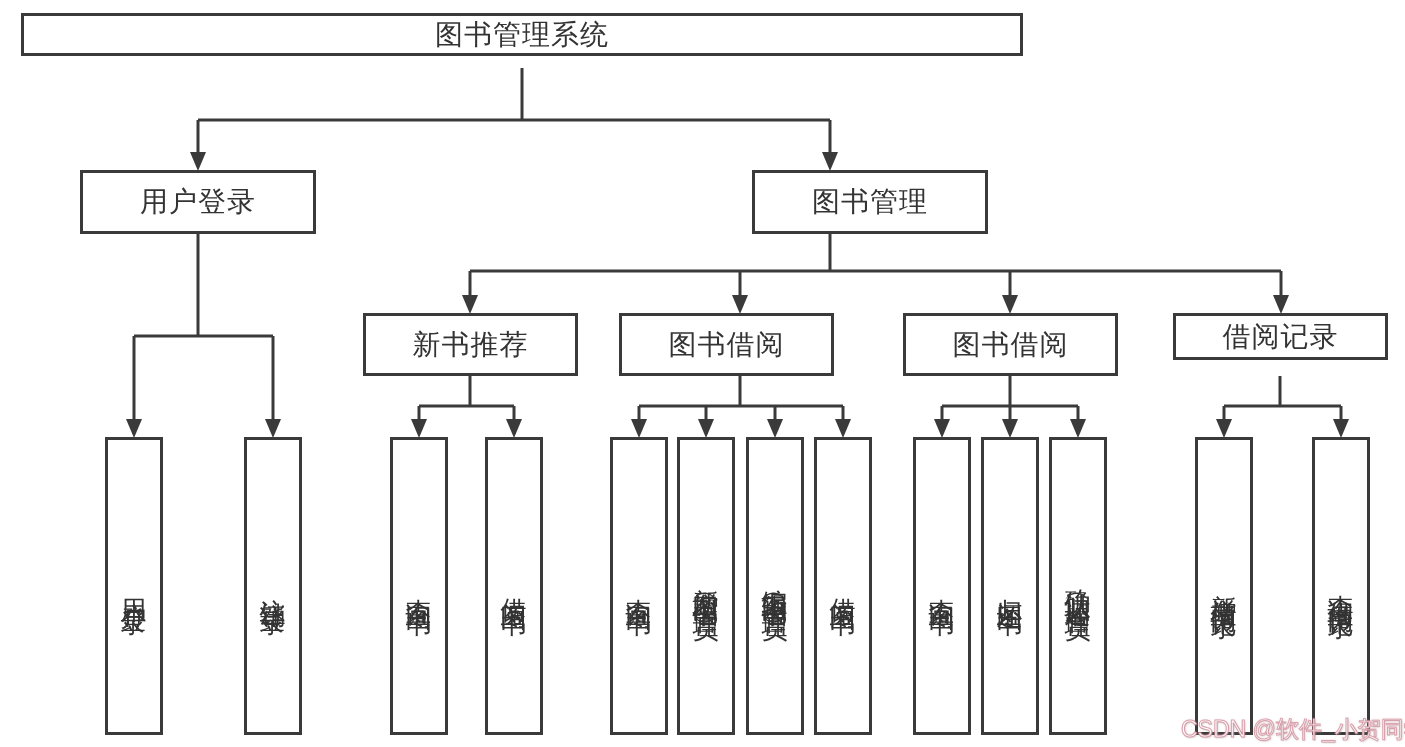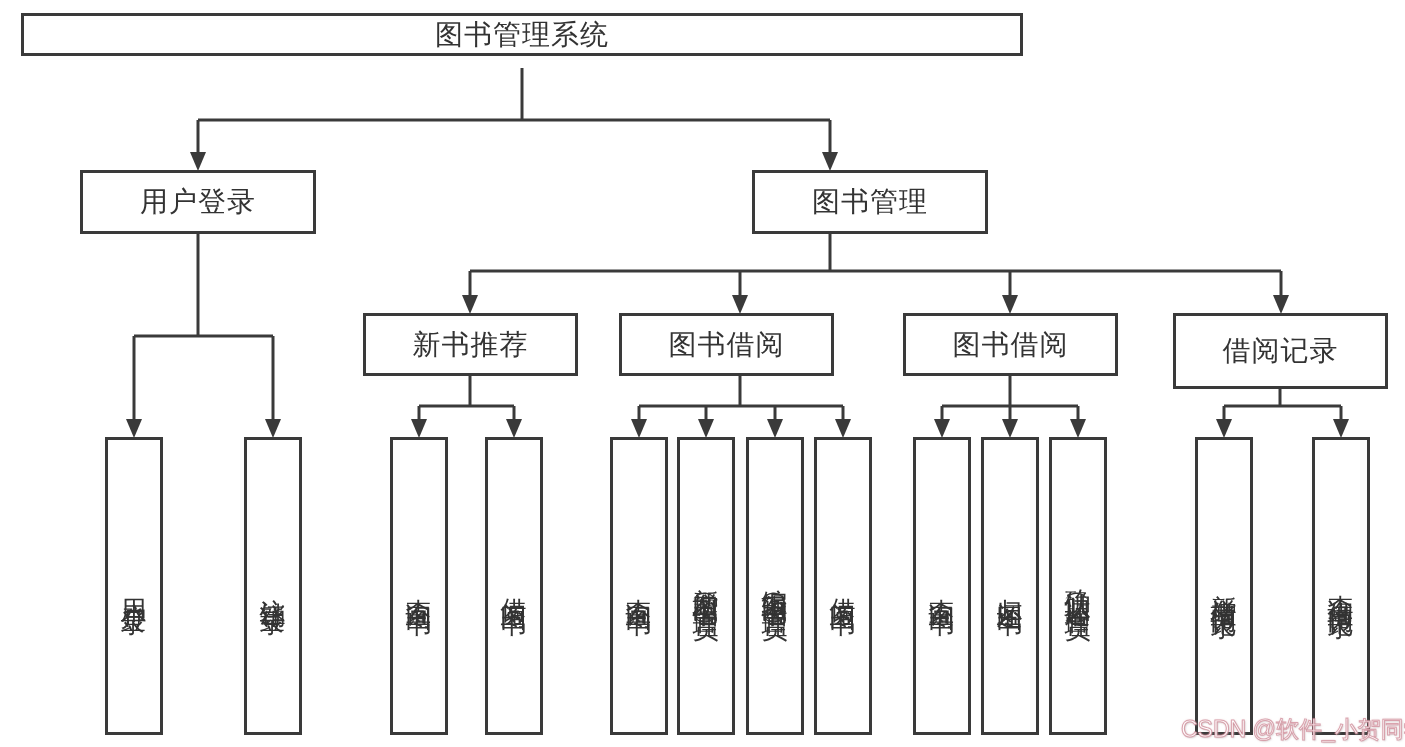--- a/index.html
+++ b/index.html
@@ -119,21 +119,21 @@
   </svg>
 
   <div class="node hbox" style="left:21px; top:13px; width:1002px; height:43px;">图书管理系统</div>
 
   <div class="node hbox" style="left:80px; top:170px; width:236px; height:64px;">用户登录</div>
   <div class="node hbox" style="left:752px; top:170px; width:236px; height:64px;">图书管理</div>
 
   <div class="node hbox" style="left:363px; top:313px; width:215px; height:63px;">新书推荐</div>
   <div class="node hbox" style="left:619px; top:313px; width:215px; height:63px;">图书借阅</div>
   <div class="node hbox" style="left:903px; top:313px; width:215px; height:63px;">图书借阅</div>
-  <div class="node hbox" style="left:1173px; top:313px; width:215px; height:76px;">借阅记录</div>
+  <div class="node hbox" style="left:1173px; top:313px; width:215px; height:47px;">借阅记录</div>
 
   <div class="node vbox" style="left:105px;">用户登录</div>
   <div class="node vbox" style="left:244px;">注销登录</div>
 
   <div class="node vbox" style="left:390px;">查询图书</div>
   <div class="node vbox" style="left:485px;">借阅图书</div>
 
   <div class="node vbox" style="left:610px;">查询图书</div>
   <div class="node vbox" style="left:677px;">新增图书（管理员）</div>
   <div class="node vbox" style="left:746px;">编辑图书（管理员）</div>

